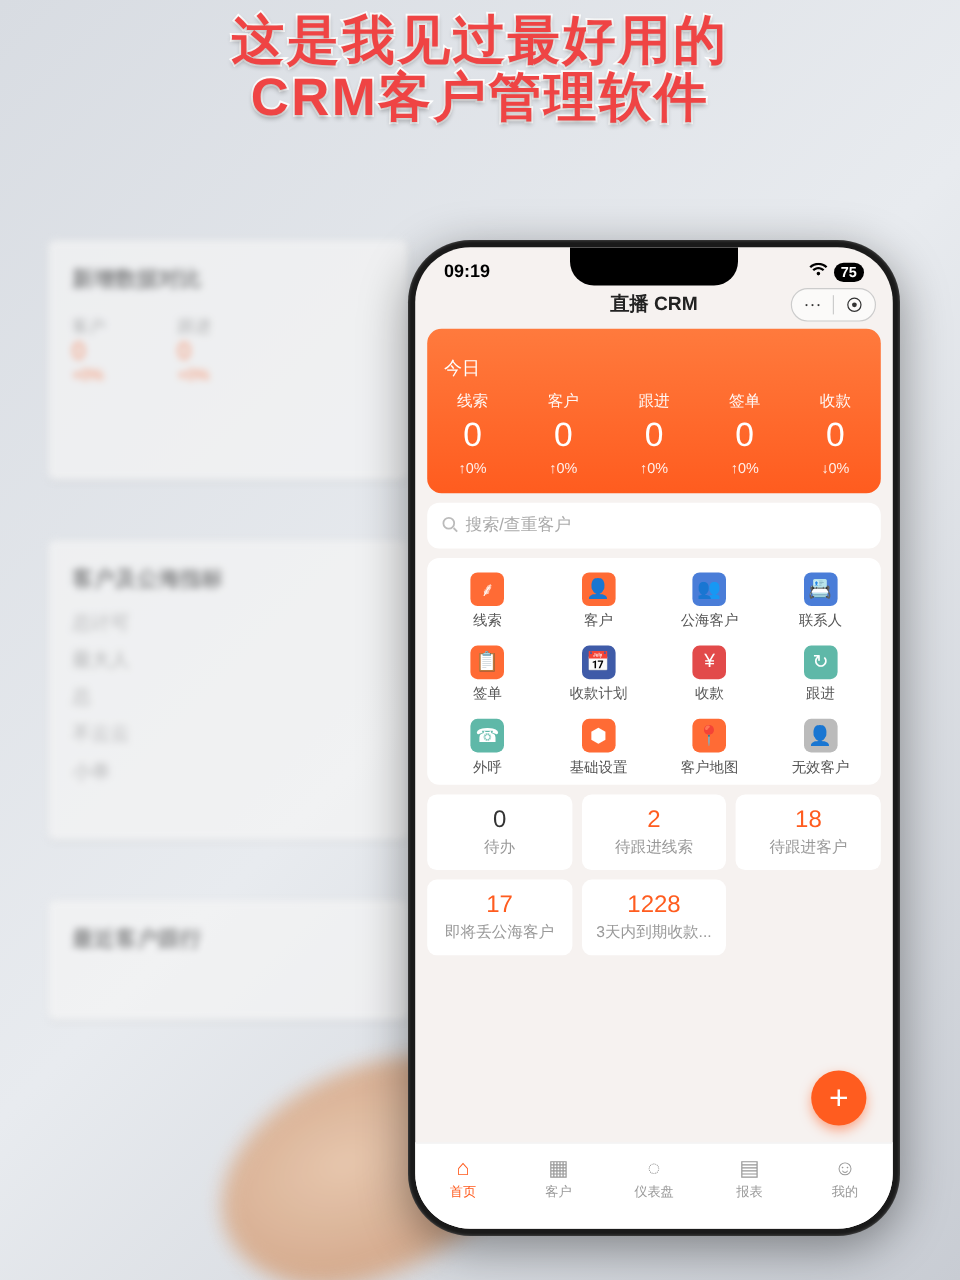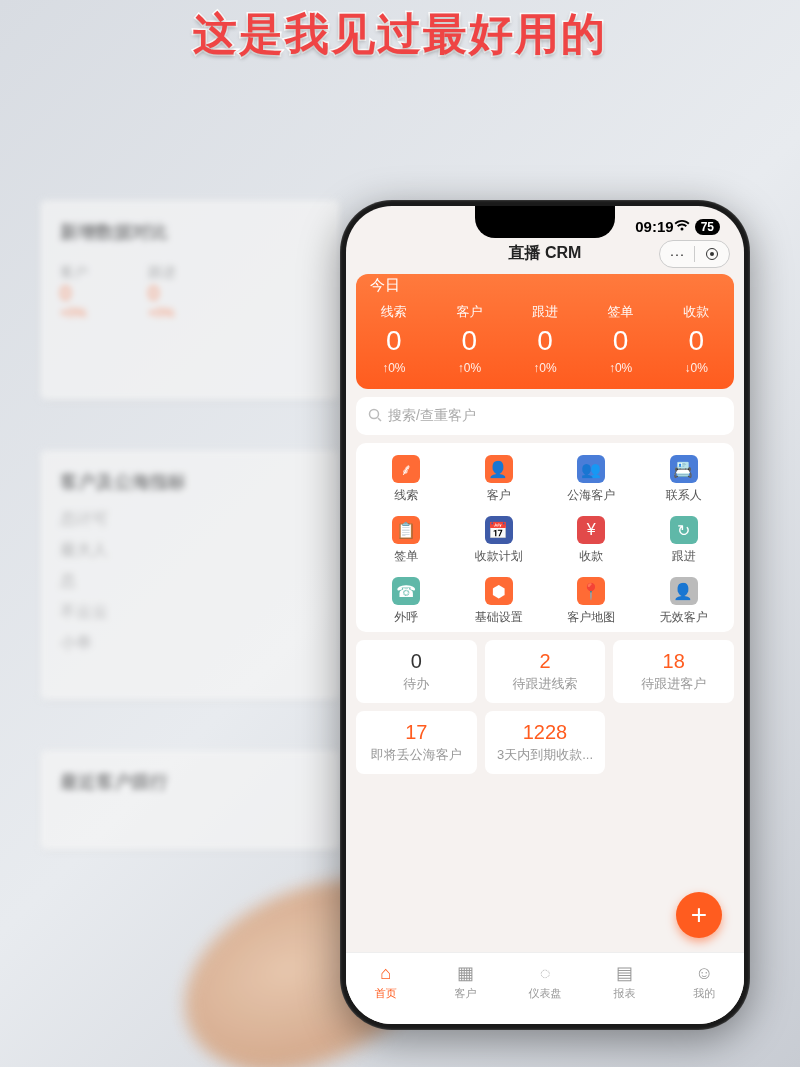--- a/index.html
+++ b/index.html
@@ -22,35 +22,35 @@
 .headline span { font-size: 44px; font-weight: 900; color: #ef4444; -webkit-text-stroke: 3px #fff; paint-order: stroke fill; text-shadow: 0 2px 4px rgba(0,0,0,0.3); line-height: 1.1; display: block; letter-spacing: 2px; }
 
 
 .phone { position: absolute; left: 340px; top: 200px; width: 410px; height: 830px; border-radius: 52px; background: #1a1a1a; padding: 6px; box-shadow: 0 10px 40px rgba(0,0,0,0.4), inset 0 0 3px rgba(255,255,255,0.3); z-index: 2; }
 .phone-inner { width: 100%; height: 100%; border-radius: 46px; background: #f6f2f0; overflow: hidden; position: relative; }
 
 
 .notch { position: absolute; top: 0; left: 50%; transform: translateX(-50%); width: 140px; height: 32px; background: #000; border-radius: 0 0 20px 20px; z-index: 10; }
 
 
-.status-bar { display: flex; justify-content: flex-end; align-items: center; padding: 12px 24px 2px; font-size: 15px; font-weight: 600; color: #000; }
+.status-bar { display: flex; justify-content: space-between; align-items: center; padding: 12px 24px 2px; font-size: 15px; font-weight: 600; color: #000; }
 .status-right { display: flex; align-items: center; gap: 5px; }
 .battery-pill { background: #000; color: #fff; border-radius: 10px; padding: 1px 6px; font-size: 12px; }
 
 
 .title-bar { display: flex; justify-content: center; align-items: center; padding: 6px 14px; position: relative; }
 .title-bar .title { font-size: 16px; font-weight: 700; color: #222; }
 .title-capsule { position: absolute; right: 14px; display: flex; align-items: center; border: 1px solid #ccc; border-radius: 16px; height: 28px; background: rgba(255,255,255,0.6); }
 .title-capsule span { width: 34px; display: flex; justify-content: center; align-items: center; font-size: 15px; color: #333; }
 .title-capsule .divider { width: 1px; height: 16px; background: #ccc; }
 .title-capsule .target { width: 12px; height: 12px; border: 1.5px solid #333; border-radius: 50%; position: relative; }
 .title-capsule .target::after { content: ""; position: absolute; inset: 3px; background: #333; border-radius: 50%; }
 
 
-.stats-panel { margin: 4px 10px; border-radius: 12px; background: linear-gradient(180deg,#ff7a3d 0%,#ff5c1f 100%); color: #fff; padding: 2px 0 14px; }
+.stats-panel { margin: 4px 10px; border-radius: 12px; background: linear-gradient(180deg,#ff7a3d 0%,#ff5c1f 100%); color: #fff; padding: 24px 0 14px; }
 .stats-today { padding: 0 14px 8px; font-size: 15px; }
 .stats-row { display: flex; }
 .stats-cell { flex: 1; text-align: center; }
 .stats-label { font-size: 13px; opacity: 0.95; }
 .stats-value { font-size: 28px; font-weight: 500; margin: 4px 0; }
 .stats-pct { font-size: 12px; opacity: 0.9; }
 
 
 .search-box { margin: 8px 10px; background: #fff; border-radius: 10px; padding: 10px 12px; font-size: 14px; color: #aaa; display: flex; align-items: center; gap: 6px; }
 
@@ -119,20 +119,21 @@
       <div>小串</div>
     </div>
   </div>
   <div class="desktop-card c3">
     <div class="desktop-label">最近客户跟行</div>
   </div>
 </div>
 
 <div class="headline">
   <span>这是我见过最好用的</span>
+  <span>CRM客户管理软件</span>
 </div>
 
 <div class="hand"></div>
 
 <div class="phone">
   <div class="phone-inner">
     <div class="notch"></div>
 
     <div class="status-bar">
       <span>09:19</span>

